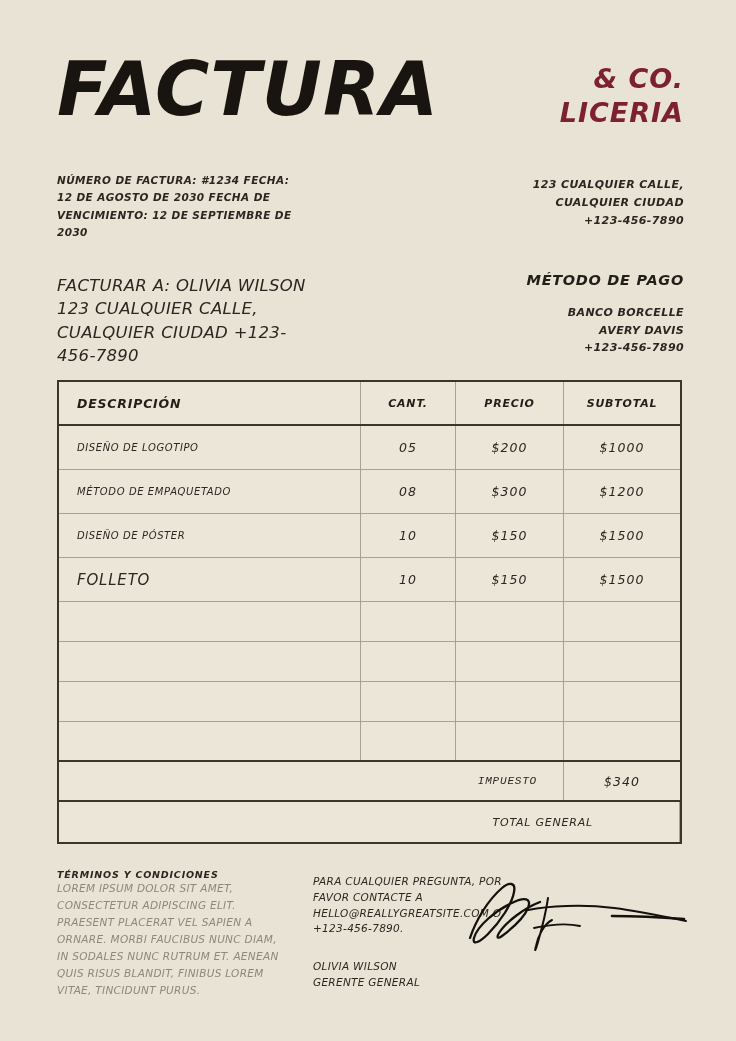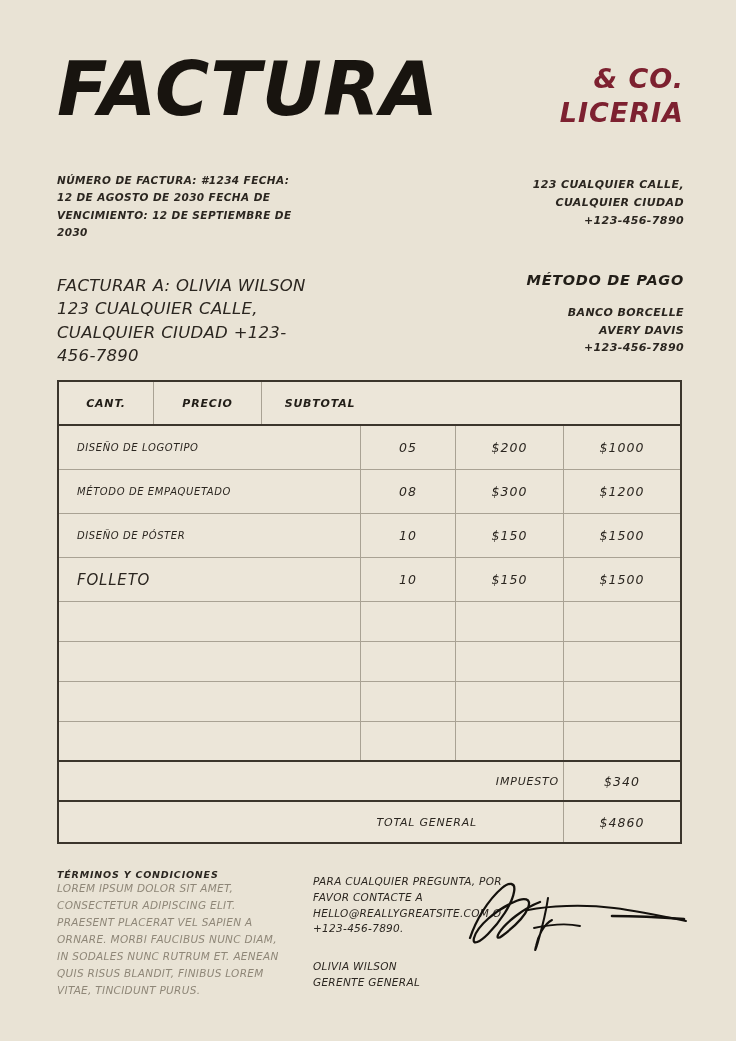--- a/index.html
+++ b/index.html
@@ -208,21 +208,21 @@
     flex: 1;
     display: flex;
     align-items: center;
     box-sizing: border-box;
     border-right: 1px solid #a9a294;
     font-size: 11px;
     font-style: italic;
     letter-spacing: .8px;
     color: #2b2620;
   }
-  .t-label.right { justify-content: flex-end; padding-right: 4px; }
+  .t-label.right { justify-content: flex-end; padding-right: 26px; font-family: Liberation Mono, monospace; }
   .t-label.mid { justify-content: flex-end; padding-right: 86px; }
   .t-value {
     width: 116px;
     display: flex;
     align-items: center;
     justify-content: center;
     box-sizing: border-box;
     font-size: 12.5px;
     font-style: italic;
     letter-spacing: 1px;
@@ -299,20 +299,21 @@
     <div class="pay-lines">
       <div>BANCO BORCELLE</div>
       <div>AVERY DAVIS</div>
       <div>+123-456-7890</div>
     </div>
   </div>
 
   <div class="table">
 
     <div class="row head">
+      <div class="c-desc">DESCRIPCIÓN</div>
       <div class="c-qty">CANT.</div>
       <div class="c-price">PRECIO</div>
       <div class="c-sub">SUBTOTAL</div>
     </div>
 
     <div class="row item">
       <div class="c-desc">DISEÑO DE LOGOTIPO</div>
       <div class="c-qty">05</div>
       <div class="c-price">$200</div>
       <div class="c-sub">$1000</div>
@@ -364,21 +365,20 @@
       <div class="c-sub"></div>
     </div>
 
     <div class="row total">
       <div class="t-label right">IMPUESTO</div>
       <div class="t-value">$340</div>
     </div>
 
     <div class="row total grand">
       <div class="t-label mid">TOTAL GENERAL</div>
-      <div class="t-value">$4860</div>
     </div>
 
   </div>
 
   <div class="terms">
     <div class="terms-title">TÉRMINOS Y CONDICIONES</div>
     <div class="terms-body">LOREM IPSUM DOLOR SIT AMET, CONSECTETUR ADIPISCING ELIT. PRAESENT PLACERAT VEL SAPIEN A ORNARE. MORBI FAUCIBUS NUNC DIAM, IN SODALES NUNC RUTRUM ET. AENEAN QUIS RISUS BLANDIT, FINIBUS LOREM VITAE, TINCIDUNT PURUS.</div>
   </div>
 
   <div class="contact">

